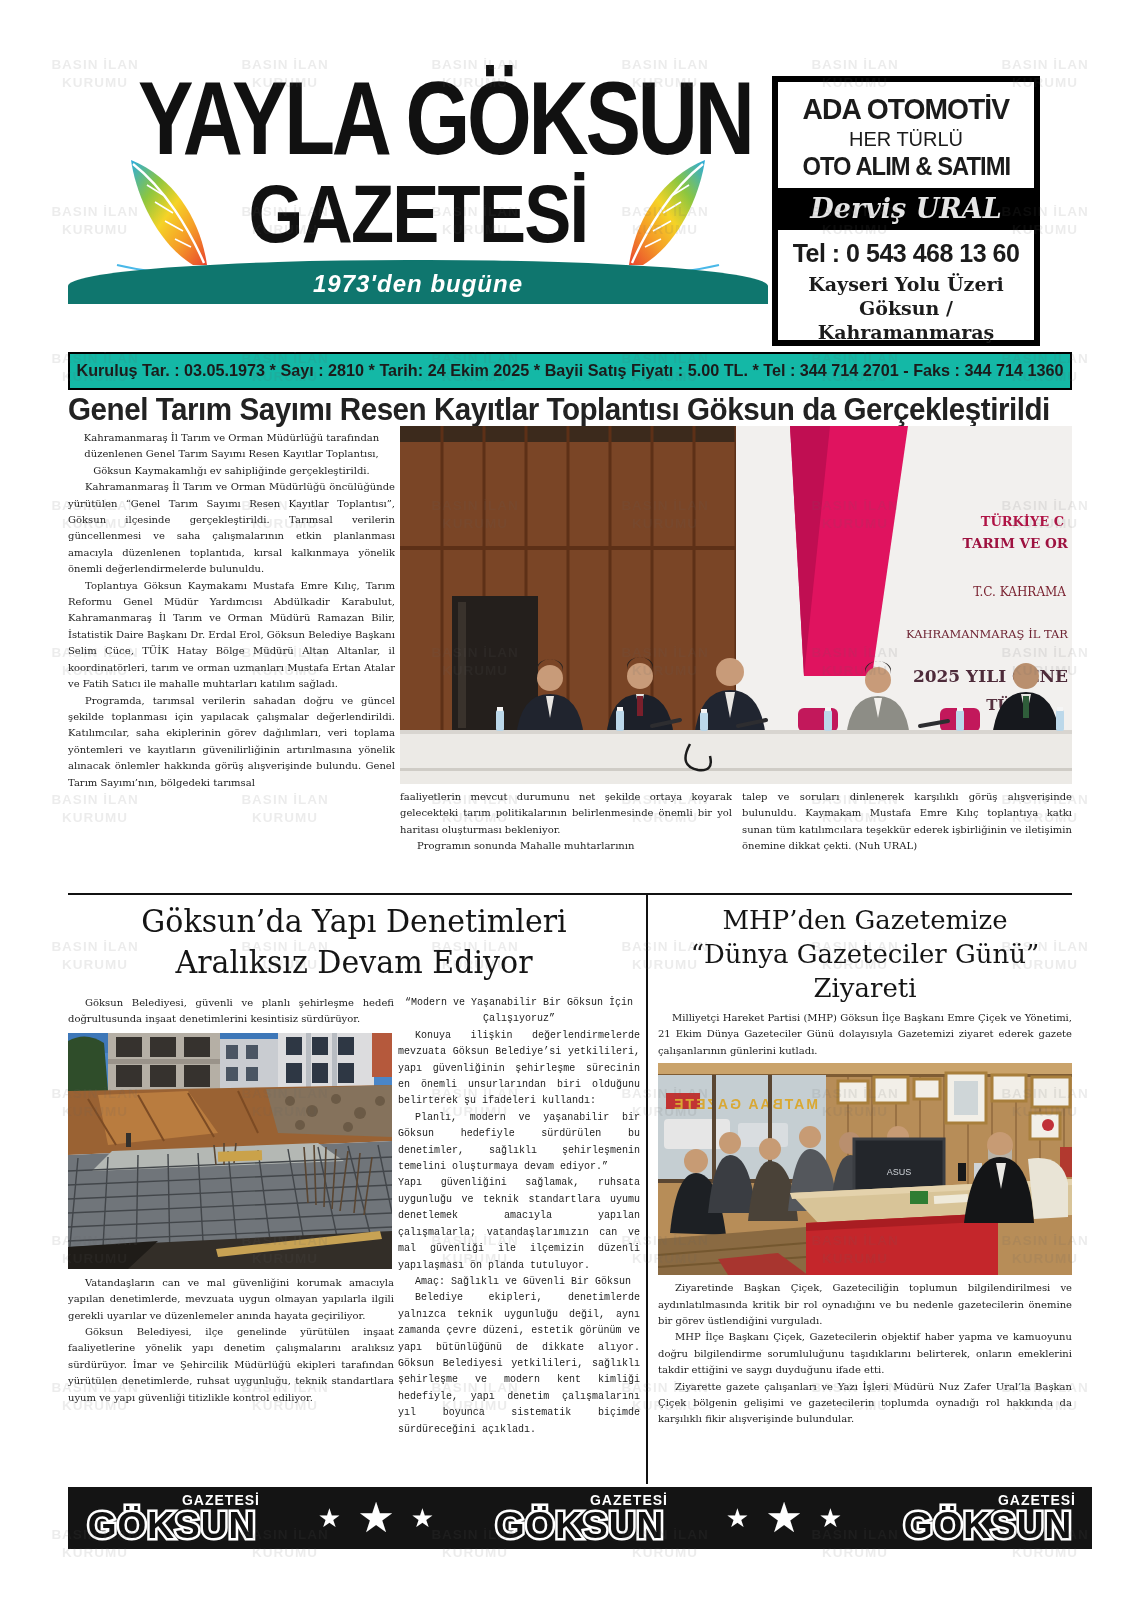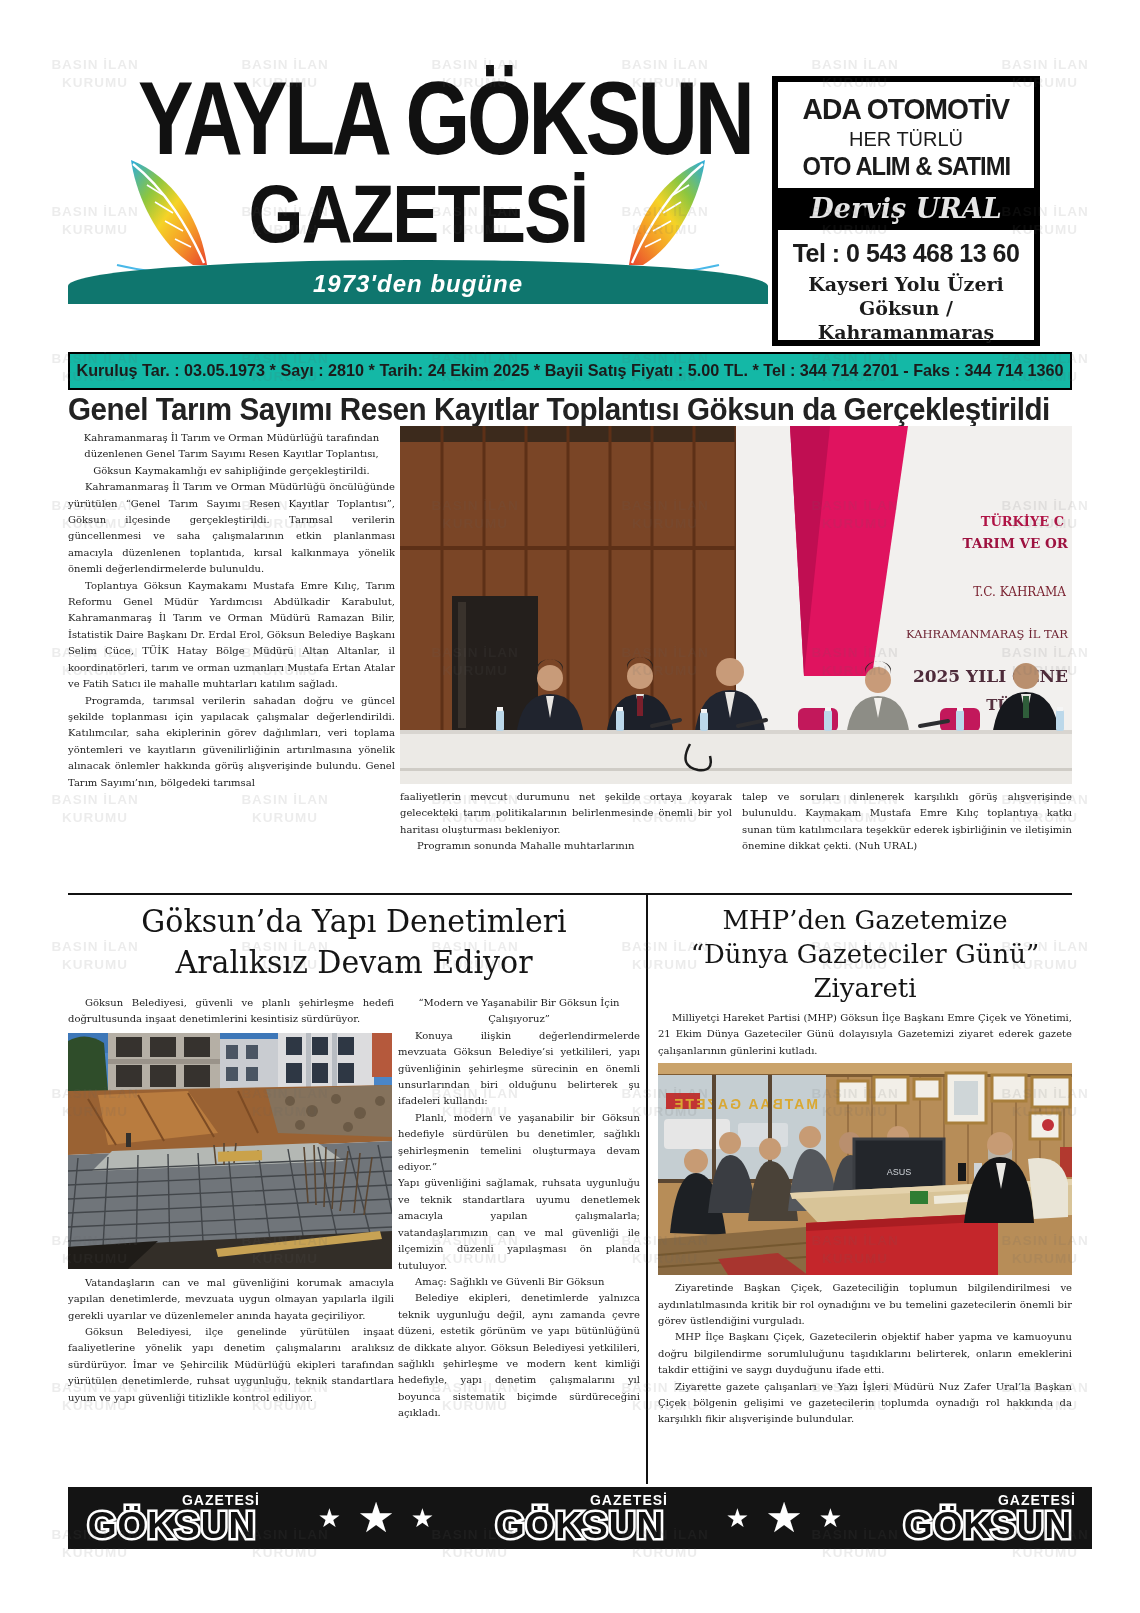--- a/index.html
+++ b/index.html
@@ -348,21 +348,21 @@
           <polygon points="0,214 324,198 324,236 0,236" fill="#332e28"></polygon>
           <polygon points="148,216 312,198 314,206 150,224" fill="#c7a254"></polygon>
           <polygon points="0,214 90,208 60,236 0,236" fill="#1f1c18"></polygon>
         </g>
       </svg>
     </div>
     <p>Vatandaşların can ve mal güvenliğini korumak amacıyla yapılan denetimlerde, mevzuata uygun olmayan yapılarla ilgili gerekli uyarılar ve düzenlemeler anında hayata geçiriliyor.</p>
     <p>Göksun Belediyesi, ilçe genelinde yürütülen inşaat faaliyetlerine yönelik yapı denetim çalışmalarını aralıksız sürdürüyor. İmar ve Şehircilik Müdürlüğü ekipleri tarafından yürütülen denetimlerde, ruhsat uygunluğu, teknik standartlara uyum ve yapı güvenliği titizlikle kontrol ediliyor.</p>
   </div>
 
-  <div class="abs bodytext" style="left:398px;top:995px;width:242px;height:488px;overflow:hidden;">
+  <div class="abs bodytext" style="left:398px;top:995px;width:242px;height:488px;overflow:hidden;font-family:Liberation Mono, monospace;">
     <p class="qhead">“Modern ve Yaşanabilir Bir Göksun İçin Çalışıyoruz”</p>
     <p>Konuya ilişkin değerlendirmelerde mevzuata Göksun Belediye’si yetkilileri, yapı güvenliğinin şehirleşme sürecinin en önemli unsurlarından biri olduğunu belirterek şu ifadeleri kullandı:</p>
     <p>Planlı, modern ve yaşanabilir bir Göksun hedefiyle sürdürülen bu denetimler, sağlıklı şehirleşmenin temelini oluşturmaya devam ediyor.”</p>
     <p style="text-indent:0;">Yapı güvenliğini sağlamak, ruhsata uygunluğu ve teknik standartlara uyumu denetlemek amacıyla yapılan çalışmalarla; vatandaşlarımızın can ve mal güvenliği ile ilçemizin düzenli yapılaşması ön planda tutuluyor.</p>
     <p>Amaç: Sağlıklı ve Güvenli Bir Göksun</p>
     <p>Belediye ekipleri, denetimlerde yalnızca teknik uygunluğu değil, aynı zamanda çevre düzeni, estetik görünüm ve yapı bütünlüğünü de dikkate alıyor. Göksun Belediyesi yetkilileri, sağlıklı şehirleşme ve modern kent kimliği hedefiyle, yapı denetim çalışmalarını yıl boyunca sistematik biçimde sürdüreceğini açıkladı.</p>
 
   </div>
 
   <div class="abs" style="left:658px;top:903px;width:414px;height:580px;overflow:hidden;">
@@ -459,21 +459,21 @@
         <path d="M370,96 q34,-6 40,24 l0,34 -34,2 Z" fill="#e9e4d6"></path>
         <polygon points="0,176 148,164 148,212 0,212" fill="#8a6a42"></polygon>
         <g stroke="#74572f" stroke-width="2">
             <line x1="0" y1="192" x2="148" y2="180"></line>
             <line x1="0" y1="204" x2="148" y2="194"></line>
           </g>
         <polygon points="60,196 120,190 150,212 70,212" fill="#a8352f"></polygon>
       </svg>
     </div>
     <div class="bodytext">
-      <p>Ziyaretinde Başkan Çiçek, Gazeteciliğin toplumun bilgilendirilmesi ve aydınlatılmasında kritik bir rol oynadığını ve bu temelini gazetecilerin önemli bir görev üstlendiğini vurguladı.</p>
+      <p>Ziyaretinde Başkan Çiçek, Gazeteciliğin toplumun bilgilendirilmesi ve aydınlatılmasında kritik bir rol oynadığını ve bu nedenle gazetecilerin önemine bir görev üstlendiğini vurguladı.</p>
       <p>MHP İlçe Başkanı Çiçek, Gazetecilerin objektif haber yapma ve kamuoyunu doğru bilgilendirme sorumluluğunu taşıdıklarını belirterek, onların emeklerini takdir ettiğini ve saygı duyduğunu ifade etti.</p>
       <p>Ziyarette gazete çalışanları ve Yazı İşleri Müdürü Nuz Zafer Ural’la Başkan Çiçek bölgenin gelişimi ve gazetecilerin toplumda oynadığı rol hakkında da karşılıklı fikir alışverişinde bulundular.</p>
 
     </div>
   </div>
 
   <div class="abs footer" style="left:68px;top:1487px;width:1004px;height:62px;">
     <span>
       <svg width="188" height="56" viewBox="0 0 188 56">
         <text x="182" y="15" text-anchor="end" font-family="Liberation Sans, sans-serif" font-size="14" font-weight="bold" letter-spacing="1" fill="#ffffff">GAZETESİ</text>

